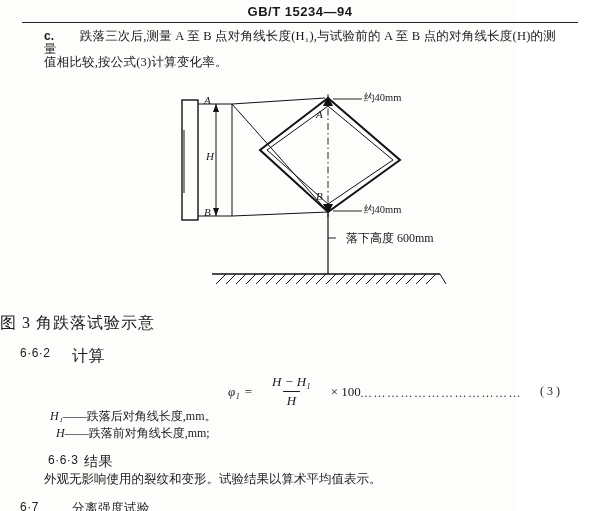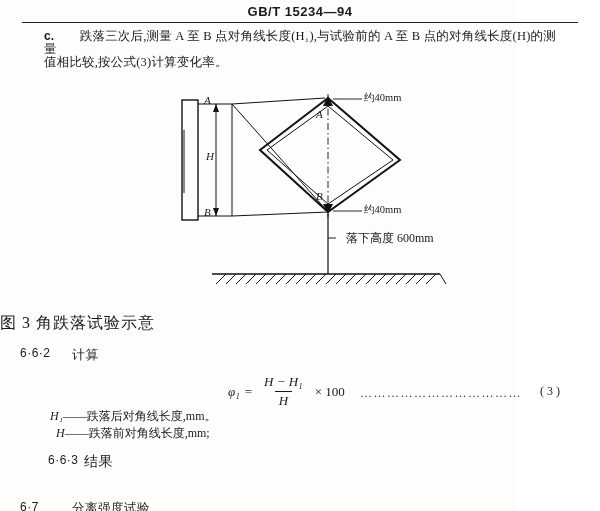--- a/index.html
+++ b/index.html
@@ -84,21 +84,21 @@
   }
 
   
   .sec-num {
     position: absolute;
     font-family: "Liberation Sans", sans-serif;
     font-size: 12px;
     letter-spacing: 0.5px;
   }
   .sec-662 { top: 346px; left: 20px; }
-  .sec-662-t { top: 346px; left: 72px; font-size: 13px; font-family: "Liberation Serif", serif; }
+  .sec-662-t { top: 346px; left: 72px; font-size: 16px; font-family: "Liberation Serif", serif; }
   .sec-663 { top: 453px; left: 20px; margin-left: 28px; }
   .sec-663-t { top: 453px; left: 84px; font-size: 14px; font-family: Liberation Sans, sans-serif; }
   .sec-67 { top: 500px; left: 20px; }
   .sec-67-t { top: 500px; left: 72px; font-size: 12.5px; font-family: "Liberation Serif", serif; }
 
   .res-text {
     position: absolute;
     top: 471px;
     left: 44px;
     font-size: 12.5px;
@@ -121,21 +121,21 @@
     font-size: 13px;
   }
   .formula .var {
     font-style: italic;
     font-family: "Liberation Serif", serif;
   }
   .frac {
     display: inline-flex;
     flex-direction: column;
     align-items: center;
-    margin: 0 3px;
+    margin: 0 11px;
     vertical-align: middle;
   }
   .frac .num {
     padding: 0 4px 1px 4px;
     font-style: italic;
   }
   .frac .den {
     border-top: 1px solid #1a1a1a;
     padding: 1px 4px 0 4px;
     font-style: italic;
@@ -284,17 +284,18 @@
     <div class="row" style="padding-left:30px;">
       <span class="sym">H₁</span>——<span>跌落后对角线长度,mm。</span>
     </div>
     <div class="row" style="padding-left:36px;">
       <span class="sym">H</span>——<span>跌落前对角线长度,mm;</span>
     </div>
   </div>
 
   <div class="sec-num sec-663">6·6·3</div>
   <div class="sec-num sec-663-t">结果</div>
+  <div class="res-text">外观无影响使用的裂纹和变形。试验结果以算术平均值表示。</div>
 
   <div class="sec-num sec-67">6·7</div>
   <div class="sec-num sec-67-t">分离强度试验</div>
 
 </div>
 
 </body></html>

